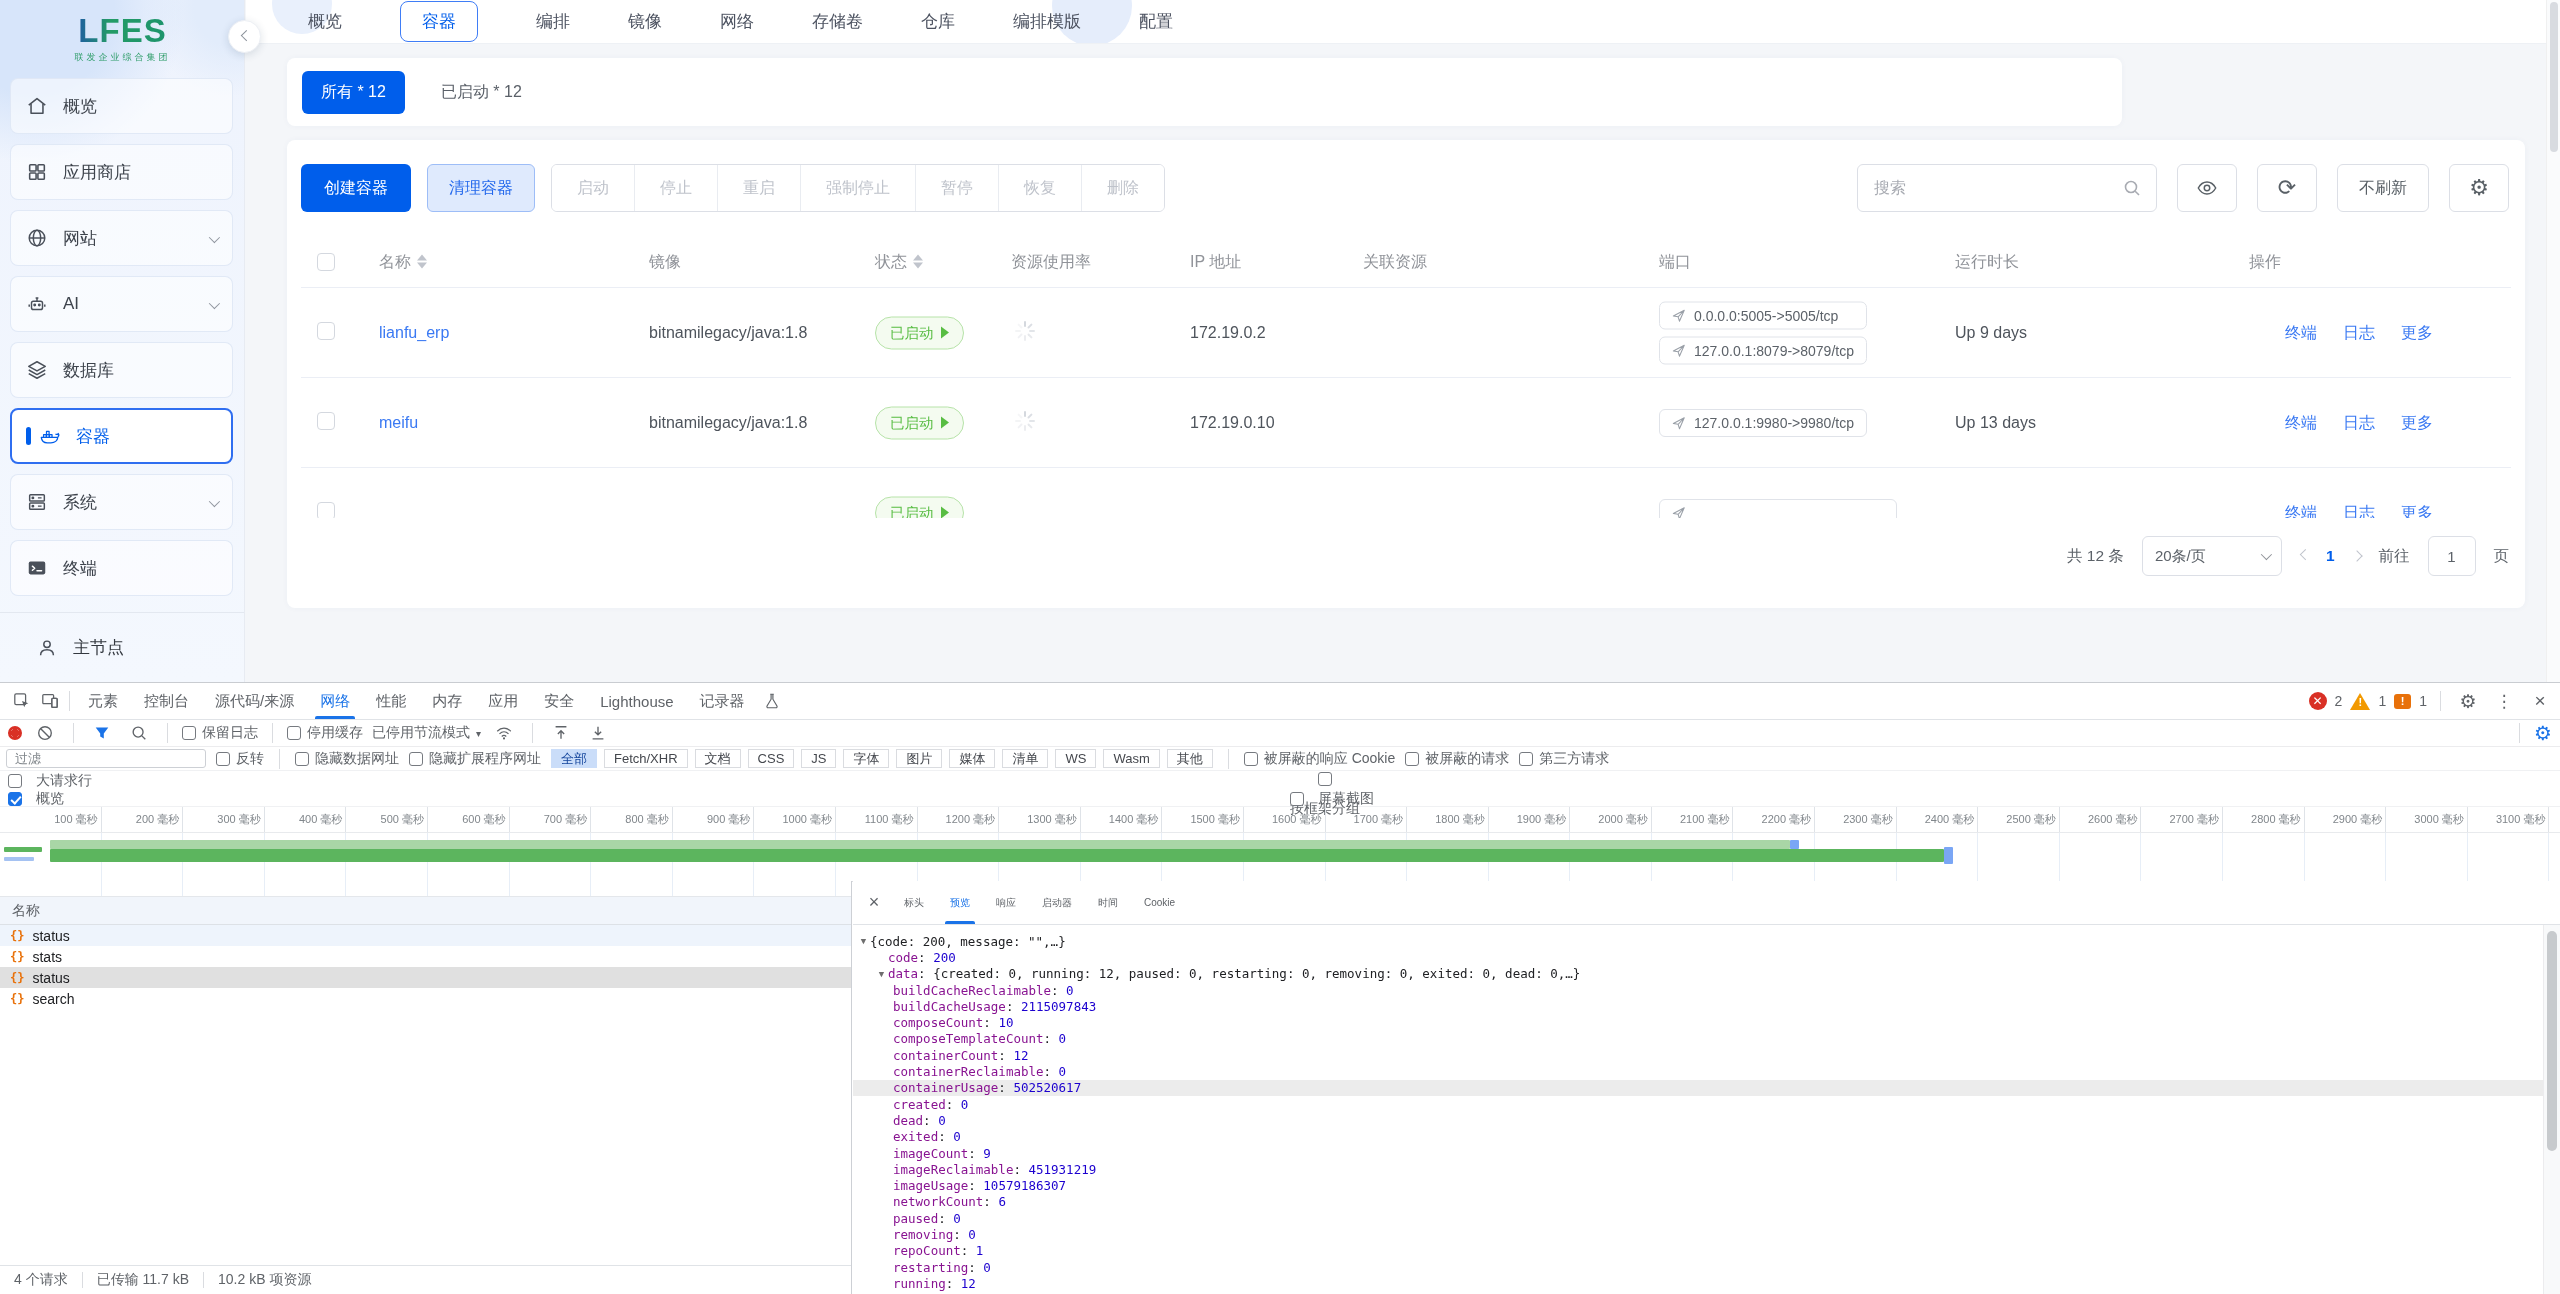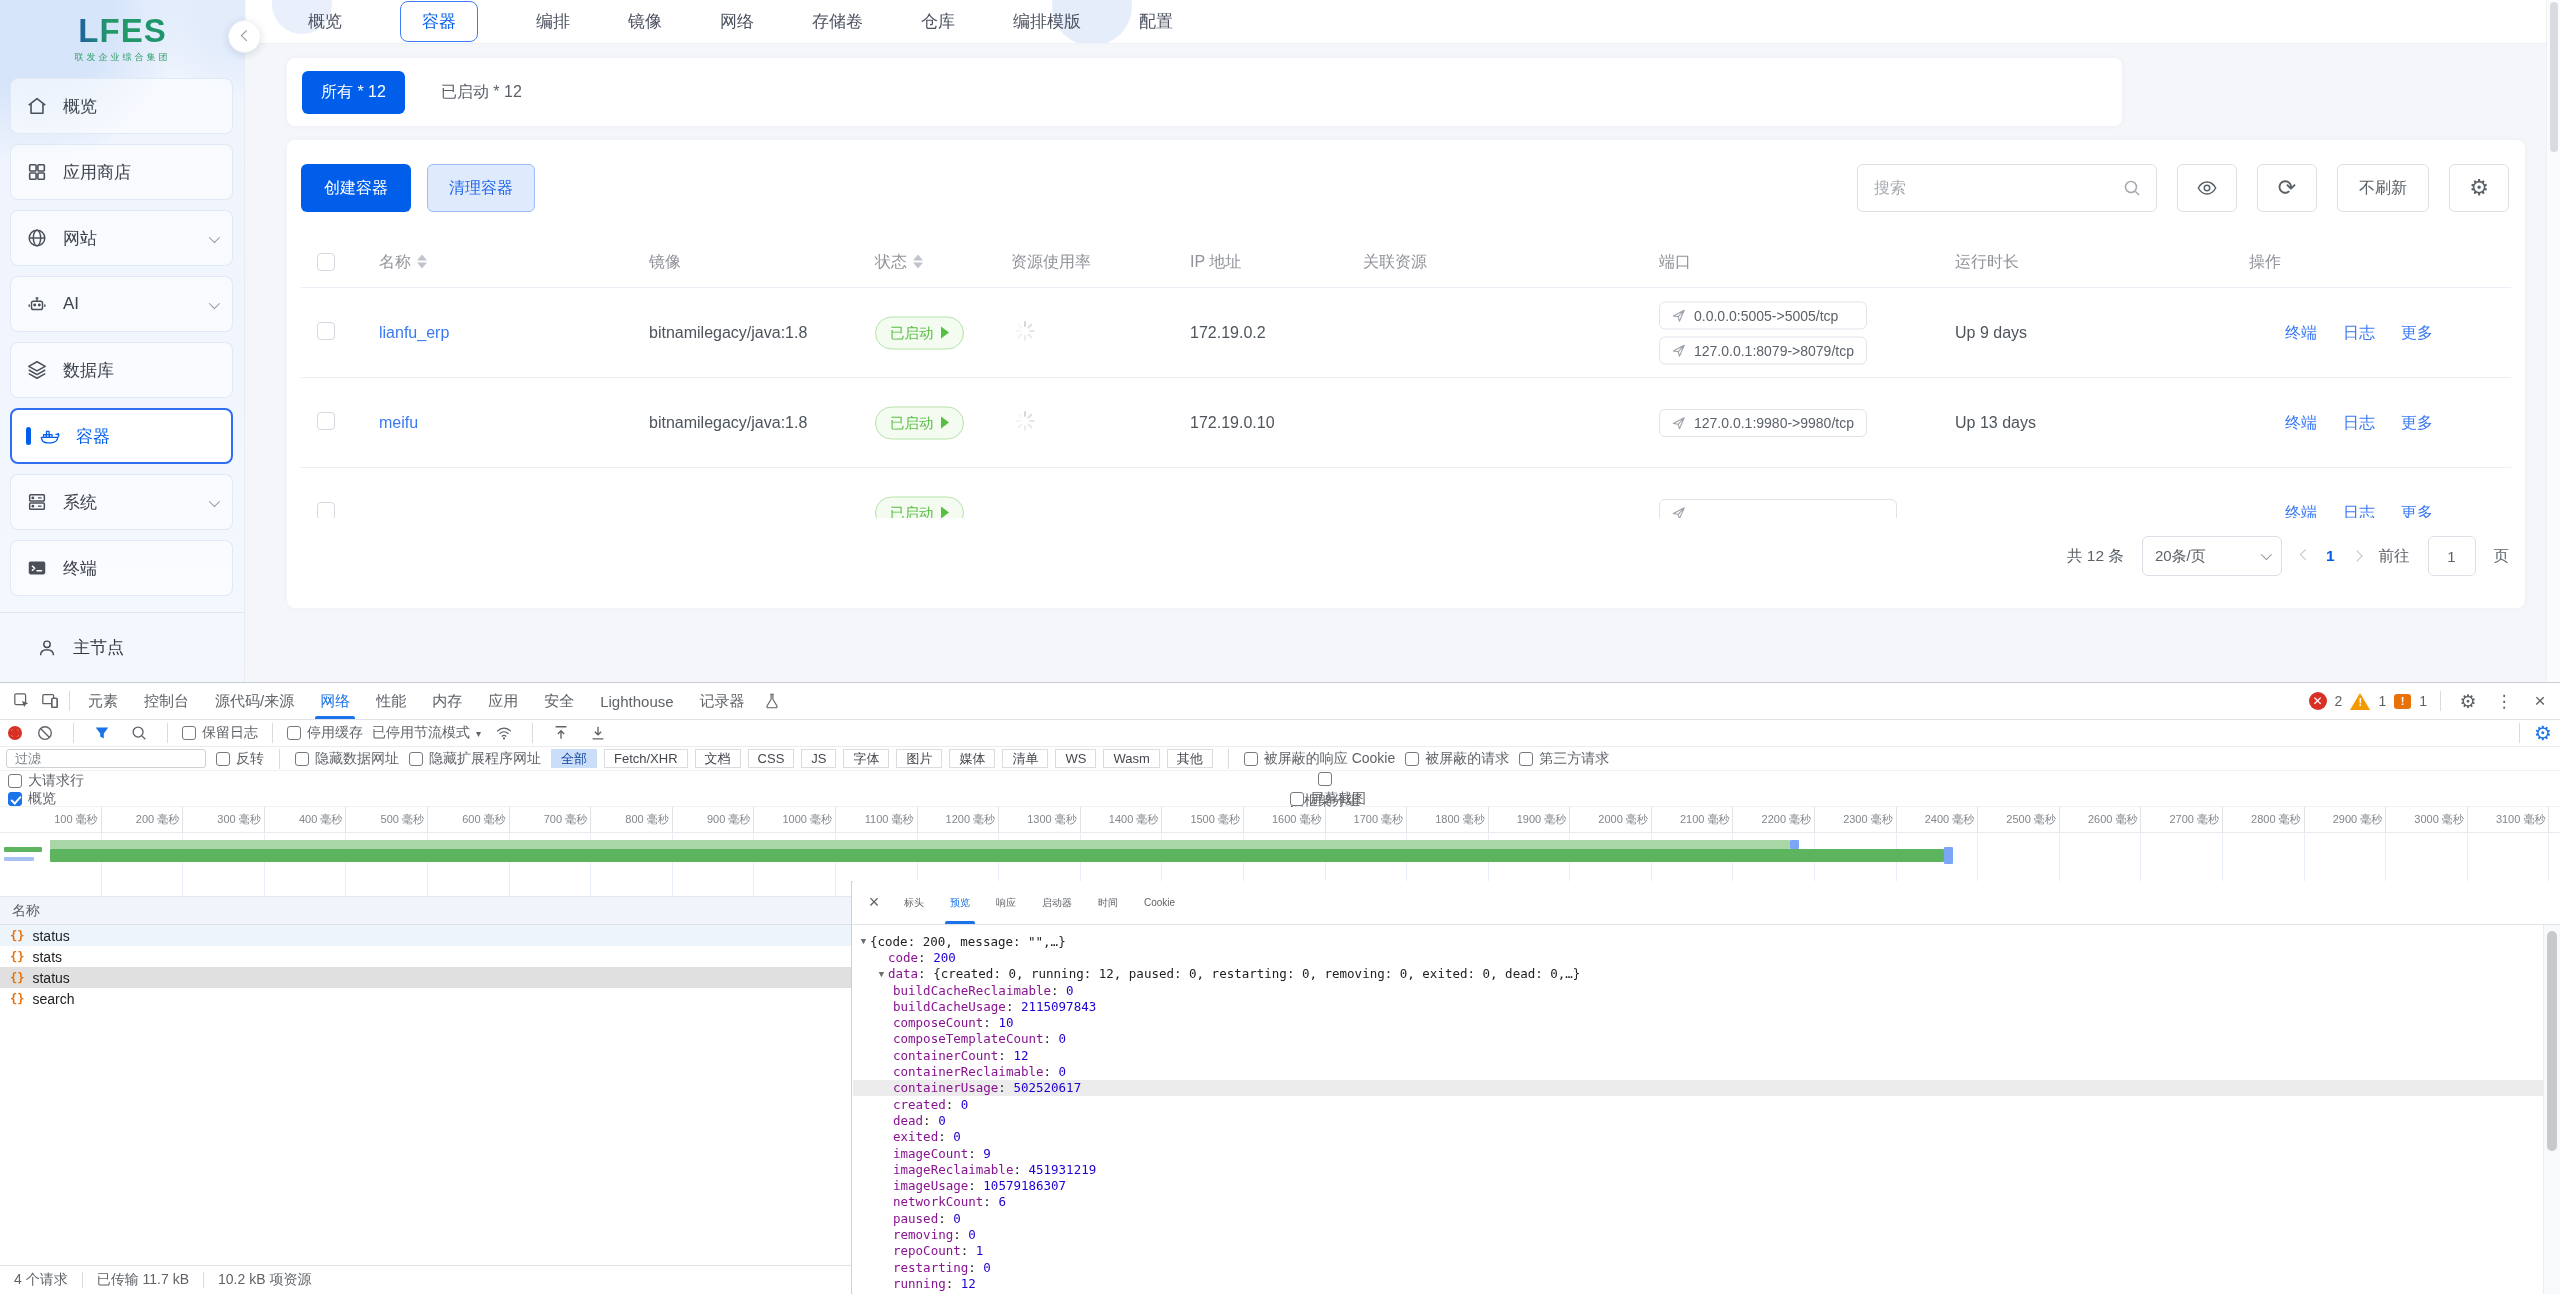--- a/index.html
+++ b/index.html
@@ -141,21 +141,21 @@
   .dt-gear-blue{margin-left:0;color:#1a73e8;font-size:20px;cursor:pointer;}
 
   .dt-filterbar{height:24px;display:flex;align-items:center;gap:10px;padding:0 6px;border-bottom:1px solid #f0f1f3;}
   .filter-input{width:200px;height:19px;border:1px solid #cdd0d5;border-radius:3px;padding:0 8px;font-size:13px;outline:none;font-family:inherit;color:#3c4043;}
   .filter-input::placeholder{color:#80868b;}
   .chips{display:flex;gap:7px;align-items:center;}
   .chip{height:19px;display:flex;align-items:center;padding:0 9px;border:1px solid #dadce0;border-radius:0;font-size:13px;color:#44474d;cursor:pointer;white-space:nowrap;}
   .chip.active{background:#caddf9;border-color:transparent;color:#14459c;}
 
   .dt-options{position:relative;height:36px;border-bottom:1px solid #f0f1f3;font-size:14px;}
-  .opt{position:absolute;display:flex;align-items:center;gap:6px;color:#5f6368;cursor:pointer;}
+  .opt{position:absolute;display:flex;align-items:center;gap:14px;color:#5f6368;cursor:pointer;}
   .opt.r1l{left:8px;top:1px;} .opt.r1r{left:1290px;top:1px;flex-direction:column;}
   .opt.r2l{left:8px;top:19px;} .opt.r2r{left:1290px;top:19px;}
 
   .dt-timeline{position:relative;height:75px;border-bottom:1px solid #dadce0;overflow:hidden;}
   .ruler{position:relative;height:26px;border-bottom:1px solid #e8eaed;display:flex;padding-left:20px;}
   .tick{flex:none;width:81.6px;border-right:1px solid #dfe3e8;display:flex;align-items:center;justify-content:flex-end;
     padding-right:3px;font-size:11px;color:#80868b;white-space:nowrap;overflow:visible;}
   .band{position:relative;height:48px;display:flex;padding-left:20px;}
   .bcell{flex:none;width:81.6px;border-right:1px solid #e7eef7;height:100%;}
   .bar{position:absolute;border-radius:1px;}
@@ -322,20 +322,36 @@
 
       <div class="card filter-card">
         <div class="pill-active">所有 * 12</div>
         <div class="pill-plain">已启动 * 12</div>
       </div>
 
       <div class="card table-card">
         <div class="toolbar">
           <button class="btn btn-primary">创建容器</button>
           <button class="btn btn-soft">清理容器</button>
+          <div class="btn-group">
+
+              <div class="gbtn">启动</div>
+
+              <div class="gbtn">停止</div>
+
+              <div class="gbtn">重启</div>
+
+              <div class="gbtn">强制停止</div>
+
+              <div class="gbtn">暂停</div>
+
+              <div class="gbtn">恢复</div>
+
+              <div class="gbtn">删除</div>
+            </div>
           <div class="toolbar-right">
             <div class="search-box">
               <input placeholder="搜索" style="">
               <svg width="20" height="20" viewBox="0 0 20 20" fill="none" stroke="#a8abb2" stroke-width="1.6">
                   <circle cx="9" cy="9" r="5.5"></circle>
                   <path d="M13.2 13.2 L17 17"></path>
                 </svg>
             </div>
             <div class="icon-btn">
               <svg viewBox="0 0 24 24" fill="none" stroke="#596066" stroke-width="1.6">

